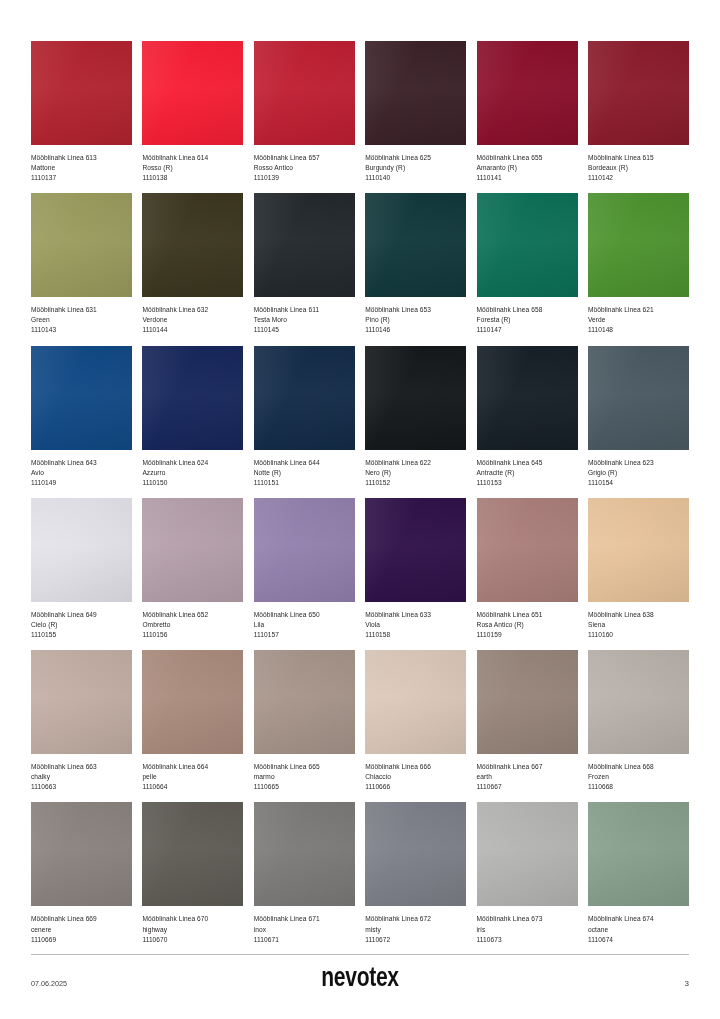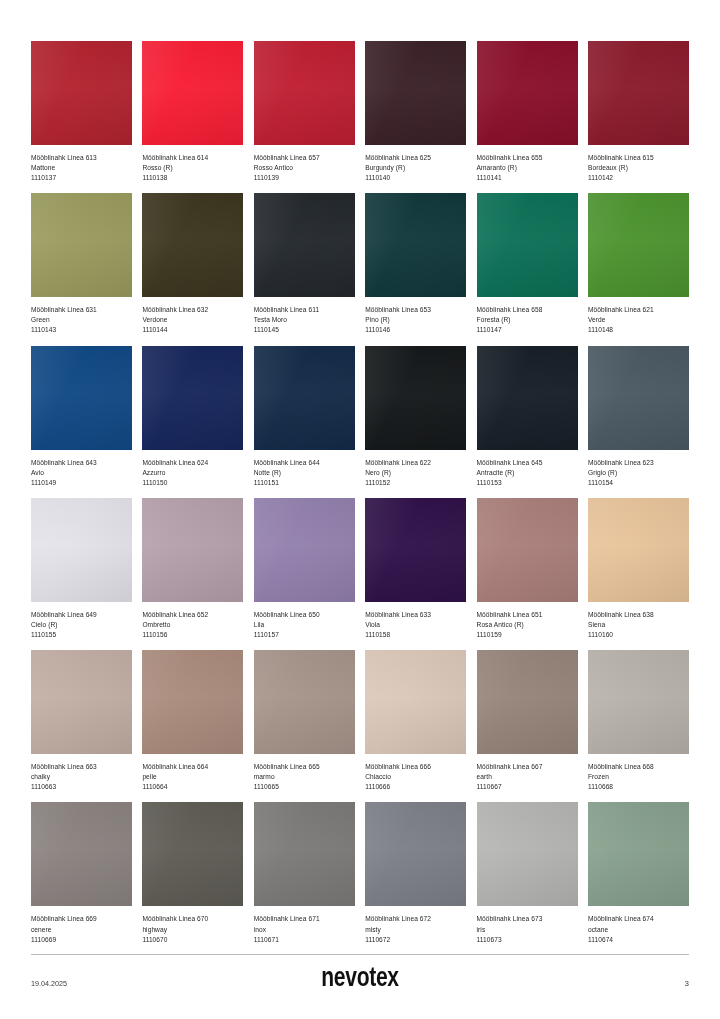--- a/index.html
+++ b/index.html
@@ -416,18 +416,18 @@
           <div class="meta">
             <div class="m-name">Mööblinahk Linea 674</div>
             <div class="m-desc">octane</div>
             <div class="m-code">1110674</div>
           </div>
         </div>
       </div>
     </div>
 
   <footer>
-    <div class="f-date">19.04.2025</div>
+    <div class="f-date">07.06.2025</div>
     <div class="f-logo">nevotex</div>
     <div class="f-page">3</div>
   </footer>
 
 </div>
 
 </body></html>

